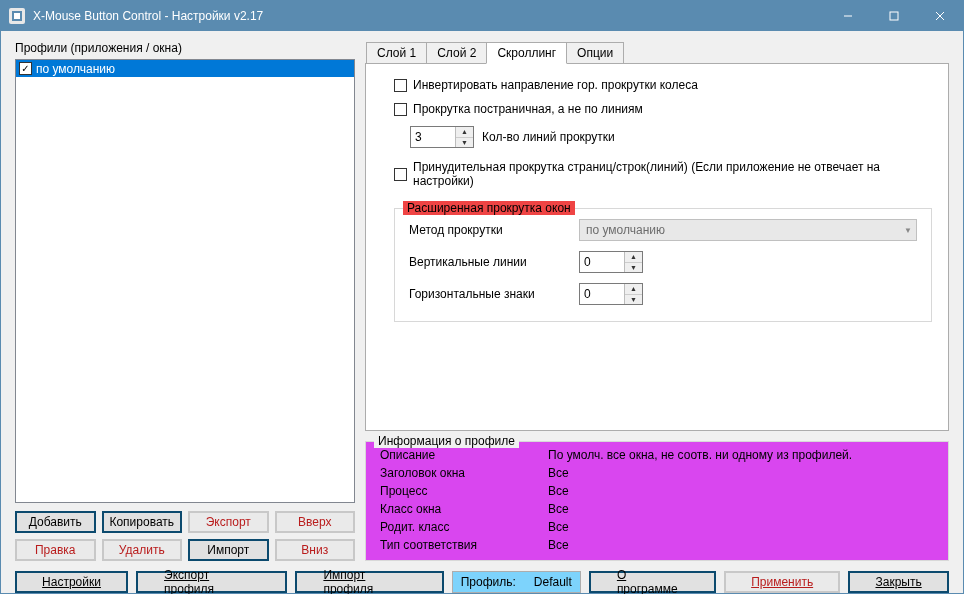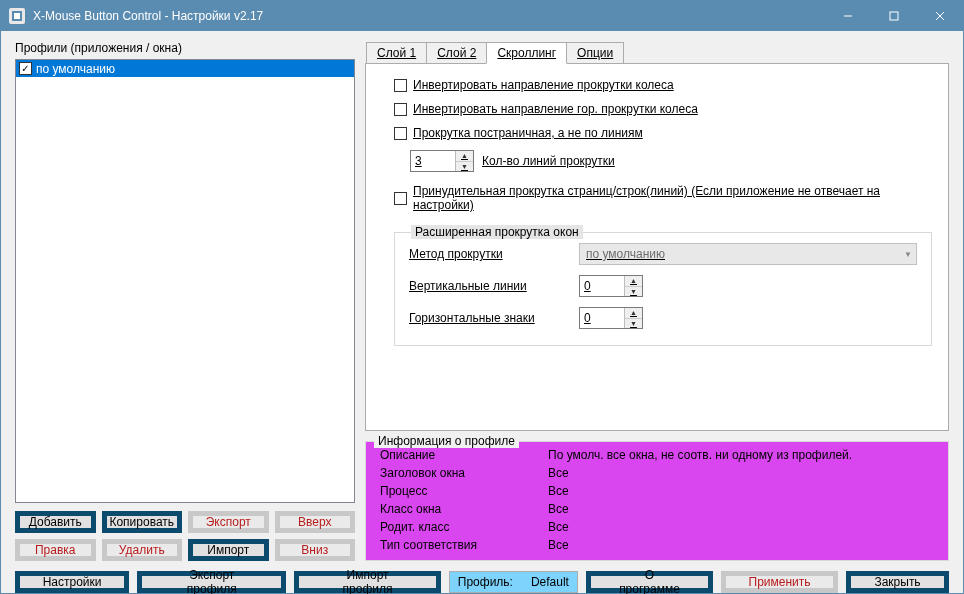--- a/index.html
+++ b/index.html
@@ -11,50 +11,50 @@
 .titlebar .win-btns { display: flex; }
 .titlebar .win-btn { width: 46px; height: 30px; display: flex; align-items: center; justify-content: center; color: #fff; }
 .content { flex: 1; padding: 10px 14px 6px 14px; display: flex; flex-direction: column; }
 .main-row { flex: 1; display: flex; gap: 10px; min-height: 0; }
 .left-col { width: 340px; display: flex; flex-direction: column; }
 .left-label { margin-bottom: 4px; color: #000; }
 .profile-list { flex: 1; background: #fff; border: 1px solid #828790; overflow: auto; }
 .profile-item { display: flex; align-items: center; height: 17px; background: #0078d7; color: #fff; padding-left: 3px; }
 .profile-item .chk { width: 13px; height: 13px; background: #fff; border: 1px solid #333; margin-right: 4px; display:flex; align-items:center; justify-content:center; color:#000; font-size:10px; line-height:1;}
 .btn-grid { margin-top: 8px; display: grid; grid-template-columns: repeat(4, 1fr); gap: 6px; }
-.btn { height: 22px; background: #e1e1e1; border: 5px solid #0c4a6e; display: flex; align-items: center; justify-content: center; color: #000; text-align: center; }
+.btn { height: 22px; background: #e1e1e1; border: 2px solid #0c4a6e; display: flex; align-items: center; justify-content: center; color: #000; }
 .btn.disabled { color: #b91c1c; border-color: #c8c8c8; background: #eaeaea; }
 .right-col { flex: 1; display: flex; flex-direction: column; min-width: 0; }
-.tabs-wrap { position: relative; text-decoration: underline; }
+.tabs-wrap { position: relative; }
 .tabs { display: flex; margin-left: 1px; }
 .tab { padding: 3px 10px 3px 10px; border: 1px solid #acacac; border-bottom: none; background: #fff; margin-right: -1px; color: #000; position: relative; top: 1px; }
 .tab.inactive { background: #f0f0f0; }
 .tab.active { background: #fff; border-bottom: 1px solid #fff; z-index: 2; }
 .tab-body { border: 1px solid #acacac; background: #fff; padding: 14px 16px 12px 28px; height: 368px; position: relative; }
 .check-row { display: flex; align-items: center; margin-bottom: 10px; }
 .check-row .box, .chkbox { width: 13px; height: 13px; border: 1px solid #333; background: #fff; margin-right: 6px; flex-shrink:0;}
 .spinner-row { display: flex; align-items: center; margin: 4px 0 12px 16px; }
 .spinner { display: flex; border: 1px solid #7a7a7a; background: #fff; height: 22px; width: 64px; }
 .spinner input { border: none; width: 44px; padding: 0 4px; font-size: 12px; outline: none; }
 .spinner .arrows { width: 18px; border-left: 1px solid #bcbcbc; display: flex; flex-direction: column; }
 .spinner .arrow { flex: 1; display: flex; align-items: center; justify-content: center; font-size: 7px; color: #333; background:#efefef; border-bottom:1px solid #ccc;}
 .spinner .arrow:last-child{border-bottom:none;}
 .fieldset { border: 1px solid #d8d8d8; padding: 10px 14px 6px 14px; margin-top: 6px; position: relative; }
-.fieldset .legend { position: absolute; top: -8px; left: 8px; background: #e5e5e5; padding: 0 4px; color: #000; margin-left: 8px; }
+.fieldset .legend { position: absolute; top: -8px; left: 8px; background: #ef4444; padding: 0 4px; color: #000; }
 .form-row { display: flex; align-items: center; margin-bottom: 10px; }
 .form-row .lbl { width: 170px; color: #000; }
 .select-dis { flex: 1; height: 22px; background: #e8e8e8; border: 1px solid #c0c0c0; color: #6d6d6d; display: flex; align-items: center; padding: 0 6px; position: relative; }
 .select-dis .dd { position: absolute; right: 4px; font-size: 8px; color: #888; }
 .info-section { border: 1px solid #d8d8d8; margin-top: 10px; padding: 6px 14px 4px 14px; background: #d946ef; position: relative; }
 .info-section .legend { position: absolute; top: -8px; left: 8px; background: #f0f0f0; padding: 0 4px; color: #000; }
 .info-row { display: flex; margin-bottom: 4px; gap: 28px; }
 .info-row .lbl { width: 140px; color: #000; }
 .info-row .val { color: #000; }
 .bottom-bar { display: flex; align-items: center; gap: 8px; padding: 4px 0 0 0; margin-top: 6px; }
-.bottom-bar .btn { min-width: 100px; padding: 0 26px; }
+.bottom-bar .btn { min-width: 100px; padding: 0 26px; text-decoration: underline; }
 .profile-lbl-box { flex: 1; height: 22px; border: 1px solid #adadad; background: #7dd3fc; display: flex; align-items: center; padding: 0 8px; color:#000;}
 .profile-lbl-box .pl { margin-right: 18px; }
 svg{display:block;}
 </style>
 </head>
 <body>
 
 <div class="window">
   <div class="titlebar">
     <div class="app-icon">
@@ -111,24 +111,20 @@
         <div class="tabs-wrap">
           <div class="tabs">
             <div class="tab inactive">Слой 1</div>
             <div class="tab inactive">Слой 2</div>
             <div class="tab active">Скроллинг</div>
             <div class="tab inactive">Опции</div>
           </div>
           <div class="tab-body">
             <div class="check-row">
               <div class="box"></div>
-              <span>Инвертировать направление прокрутки колеса</span>
-            </div>
-            <div class="check-row">
-              <div class="box"></div>
               <span>Инвертировать направление гор. прокрутки колеса</span>
             </div>
             <div class="check-row">
               <div class="box"></div>
               <span>Прокрутка постраничная, а не по линиям</span>
             </div>
             <div class="spinner-row">
               <div class="spinner">
                 <input value="3" style="">
                 <div class="arrows">

